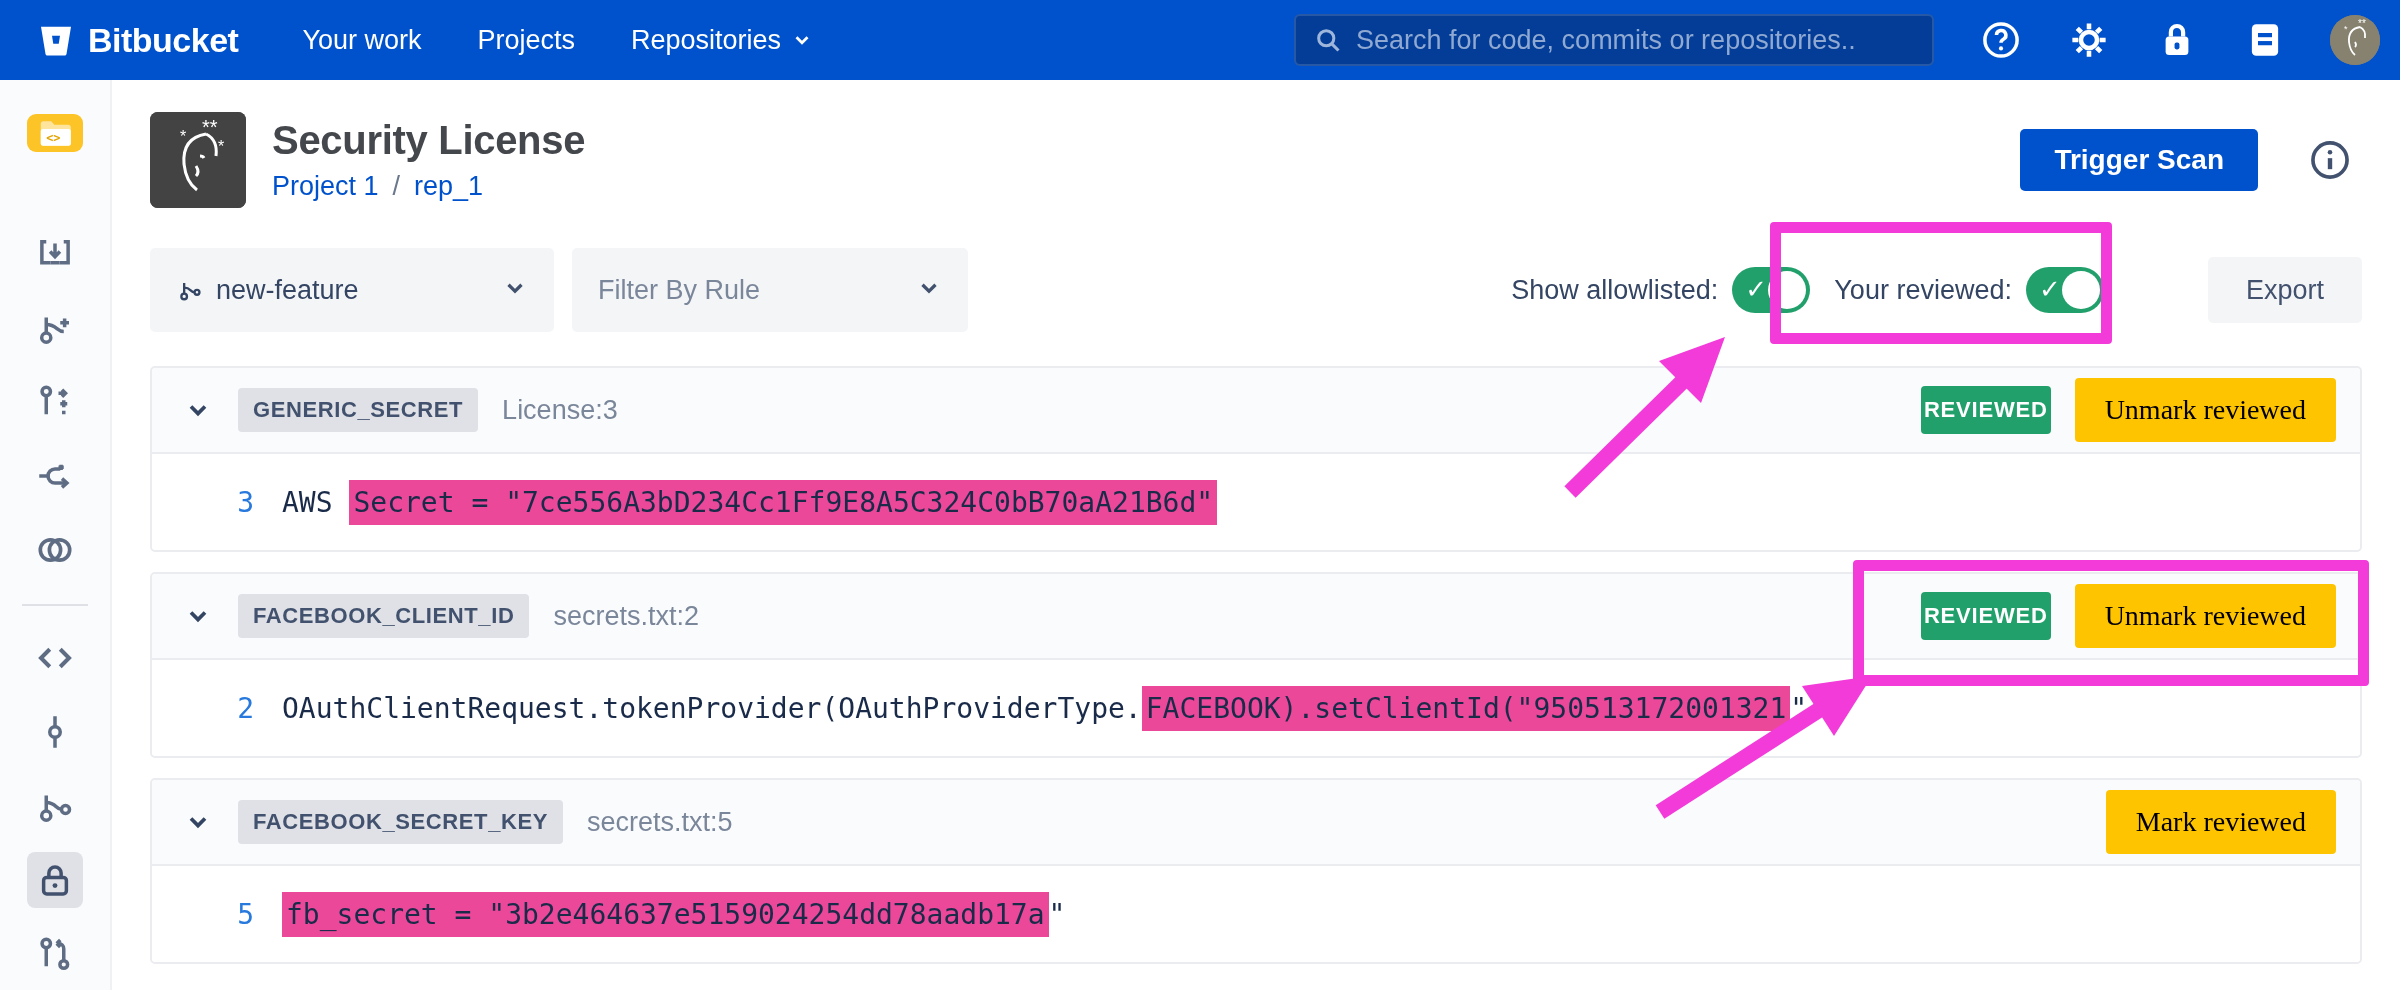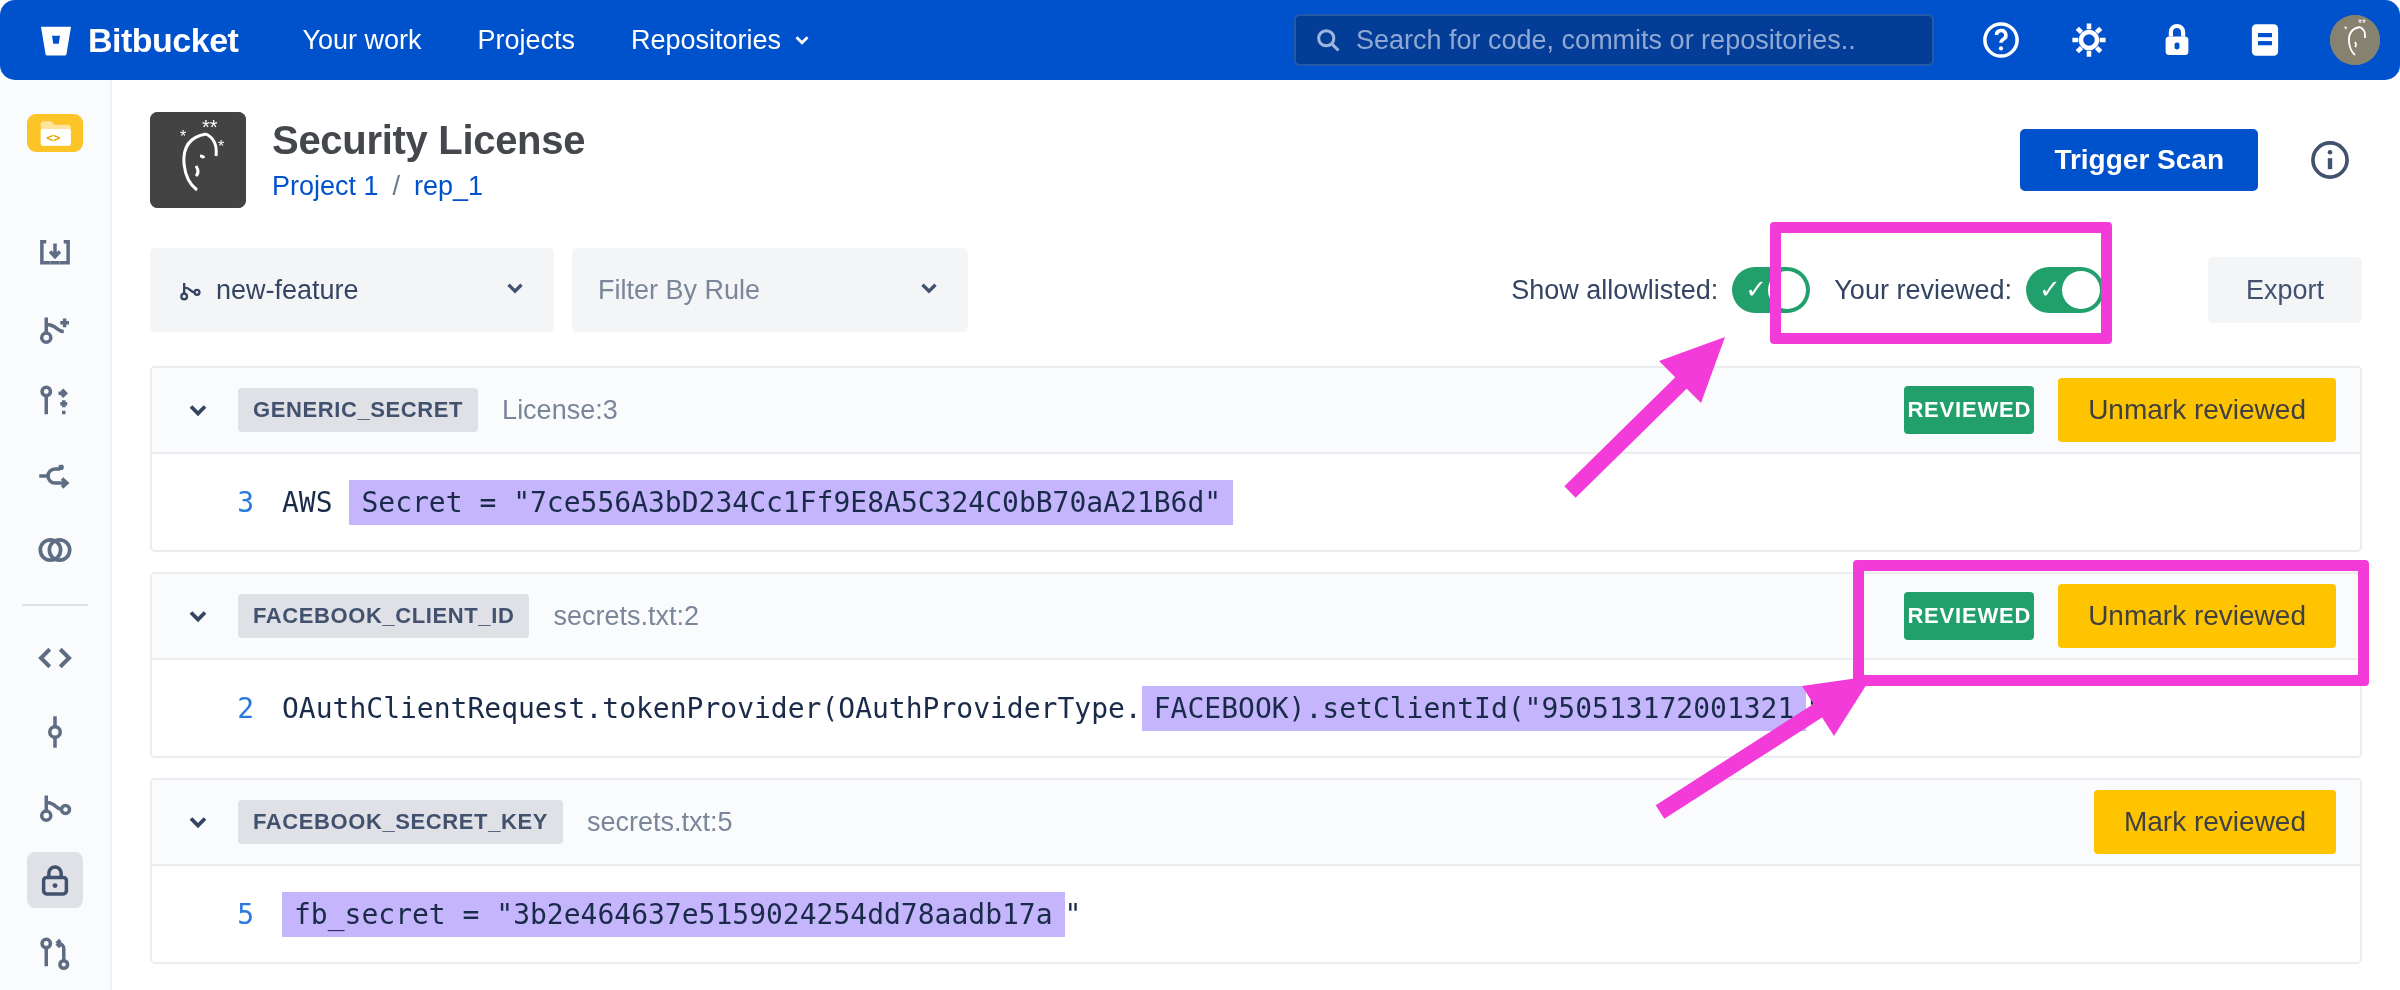--- a/index.html
+++ b/index.html
@@ -1,20 +1,20 @@
 <!DOCTYPE html>
 <html><head>
 <meta charset="utf-8">
 <style>
   * { box-sizing: border-box; margin: 0; padding: 0; }
   body { font-family: "Liberation Sans", "DejaVu Sans", sans-serif; background: #fff; }
   #app { position: relative; width: 2400px; height: 990px; background: #fff; overflow: hidden; }
 
   
-  .topnav { display: flex; align-items: center; height: 80px; background: #0052CC; padding: 0 20px 0 36px; border-radius: 15px; }
+  .topnav { display: flex; align-items: center; height: 80px; background: #0052CC; padding: 0 20px 0 36px; }
   .brand { display: flex; align-items: center; gap: 12px; color: #fff; }
   .brand svg { width: 40px; height: 40px; }
   .brand-name { font-size: 34px; font-weight: 700; letter-spacing: -0.5px; }
   .nav-links { display: flex; align-items: center; gap: 56px; margin-left: 64px; }
   .nav-link { color: #fff; font-size: 27px; font-weight: 500; display: flex; align-items: center; gap: 10px; cursor: pointer; }
   .nav-link svg { width: 22px; height: 22px; }
   .search-wrap { margin-left: auto; display: flex; align-items: center; background: rgba(9,30,66,0.38); border: 2px solid rgba(255,255,255,0.14); border-radius: 6px; height: 52px; width: 640px; padding: 0 18px; }
   .search-wrap svg { width: 28px; height: 28px; color: #9FB6DC; flex: none; }
   .search-input { background: transparent; border: none; outline: none; color: #fff; font-size: 27px; margin-left: 14px; width: 100%; font-family: inherit; }
   .search-input::placeholder { color: #8FA9D2; }
@@ -70,25 +70,25 @@
 
   
   .card { border: 2px solid #EBECF0; border-radius: 5px; margin-bottom: 20px; }
   .card-header { background: #FAFBFC; border-bottom: 2px solid #EBECF0; height: 86px; display: flex; align-items: center; padding: 0 24px 0 32px; border-radius: 4px 4px 0 0; }
   .card-chevron { color: #344563; width: 28px; height: 28px; cursor: pointer; flex: none; }
   .card-chevron svg { width: 28px; height: 28px; }
   .rule-badge { margin-left: 26px; background: #DFE1E6; color: #42526E; font-size: 22px; font-weight: 700; letter-spacing: 0.6px; padding: 9px 15px; border-radius: 4px; }
   .loc-text { margin-left: 24px; font-size: 27px; color: #7A869A; }
   .header-right { margin-left: auto; display: flex; align-items: center; gap: 24px; }
   .reviewed-badge { background: #22A06B; color: #fff; font-size: 22px; font-weight: 700; letter-spacing: 0.8px; padding: 11px 3px; border-radius: 4px; }
-  .action-btn { background: #FFC400; color: #404040; border: none; border-radius: 4px; height: 64px; padding: 0 30px; font-size: 28px; font-weight: 500; cursor: pointer; font-family: Liberation Sans, sans-serif; }
+  .action-btn { background: #FFC400; color: #000000; border: none; border-radius: 4px; height: 64px; padding: 0 30px; font-size: 28px; font-weight: 500; cursor: pointer; font-family: Liberation Serif, serif; }
   .code-row { height: 96px; display: flex; align-items: center; padding-left: 56px; background: #fff; border-radius: 0 0 4px 4px; }
   .line-no { width: 46px; text-align: right; color: #2779DE; font-family: "DejaVu Sans Mono", "Liberation Mono", monospace; font-size: 28px; flex: none; cursor: pointer; }
   .code-text { margin-left: 28px; font-family: "DejaVu Sans Mono", "Liberation Mono", monospace; font-size: 28px; color: #1A2B4A; white-space: pre; }
-  .code-text .hl { background: #c4b5fd; padding: 6px 12px; }
+  .code-text .hl { background: #ec4899; padding: 6px 4px; }
 
   
   .annotations { position: absolute; inset: 0; pointer-events: none; }
   .anno-box { position: absolute; border: 11px solid #F23BD9; border-radius: 4px; }
   #anno-box-1 { left: 1770px; top: 222px; width: 342px; height: 122px; }
   #anno-box-2 { left: 1853px; top: 560px; width: 516px; height: 126px; }
   .anno-svg { position: absolute; inset: 0; width: 100%; height: 100%; }
 </style>
 </head>
 <body>

